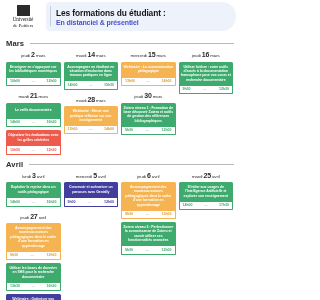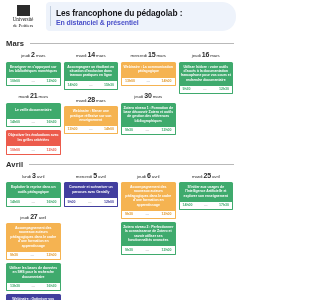--- a/index.html
+++ b/index.html
@@ -150,21 +150,21 @@
     <div class="header-bg"></div>
     <div class="logo-block">
       <div class="crest"></div>
       <div class="logo-name">
         <div>Université</div>
         <div class="l2">de Poitiers</div>
       </div>
     </div>
     <div class="header-divider"></div>
     <div class="header-text">
-      <div class="h-title">Les francophone du pédagolab :</div>
+      <div class="h-title">Les formations du étudiant :</div>
       <div class="h-sub">En distanciel &amp; présentiel</div>
     </div>
   </div>
 
   <div class="month-row">
     <div class="month-label">Mars</div>
     <div class="month-rule"></div>
   </div>
   <div class="grid" id="grid-mars">
       <div class="col">

